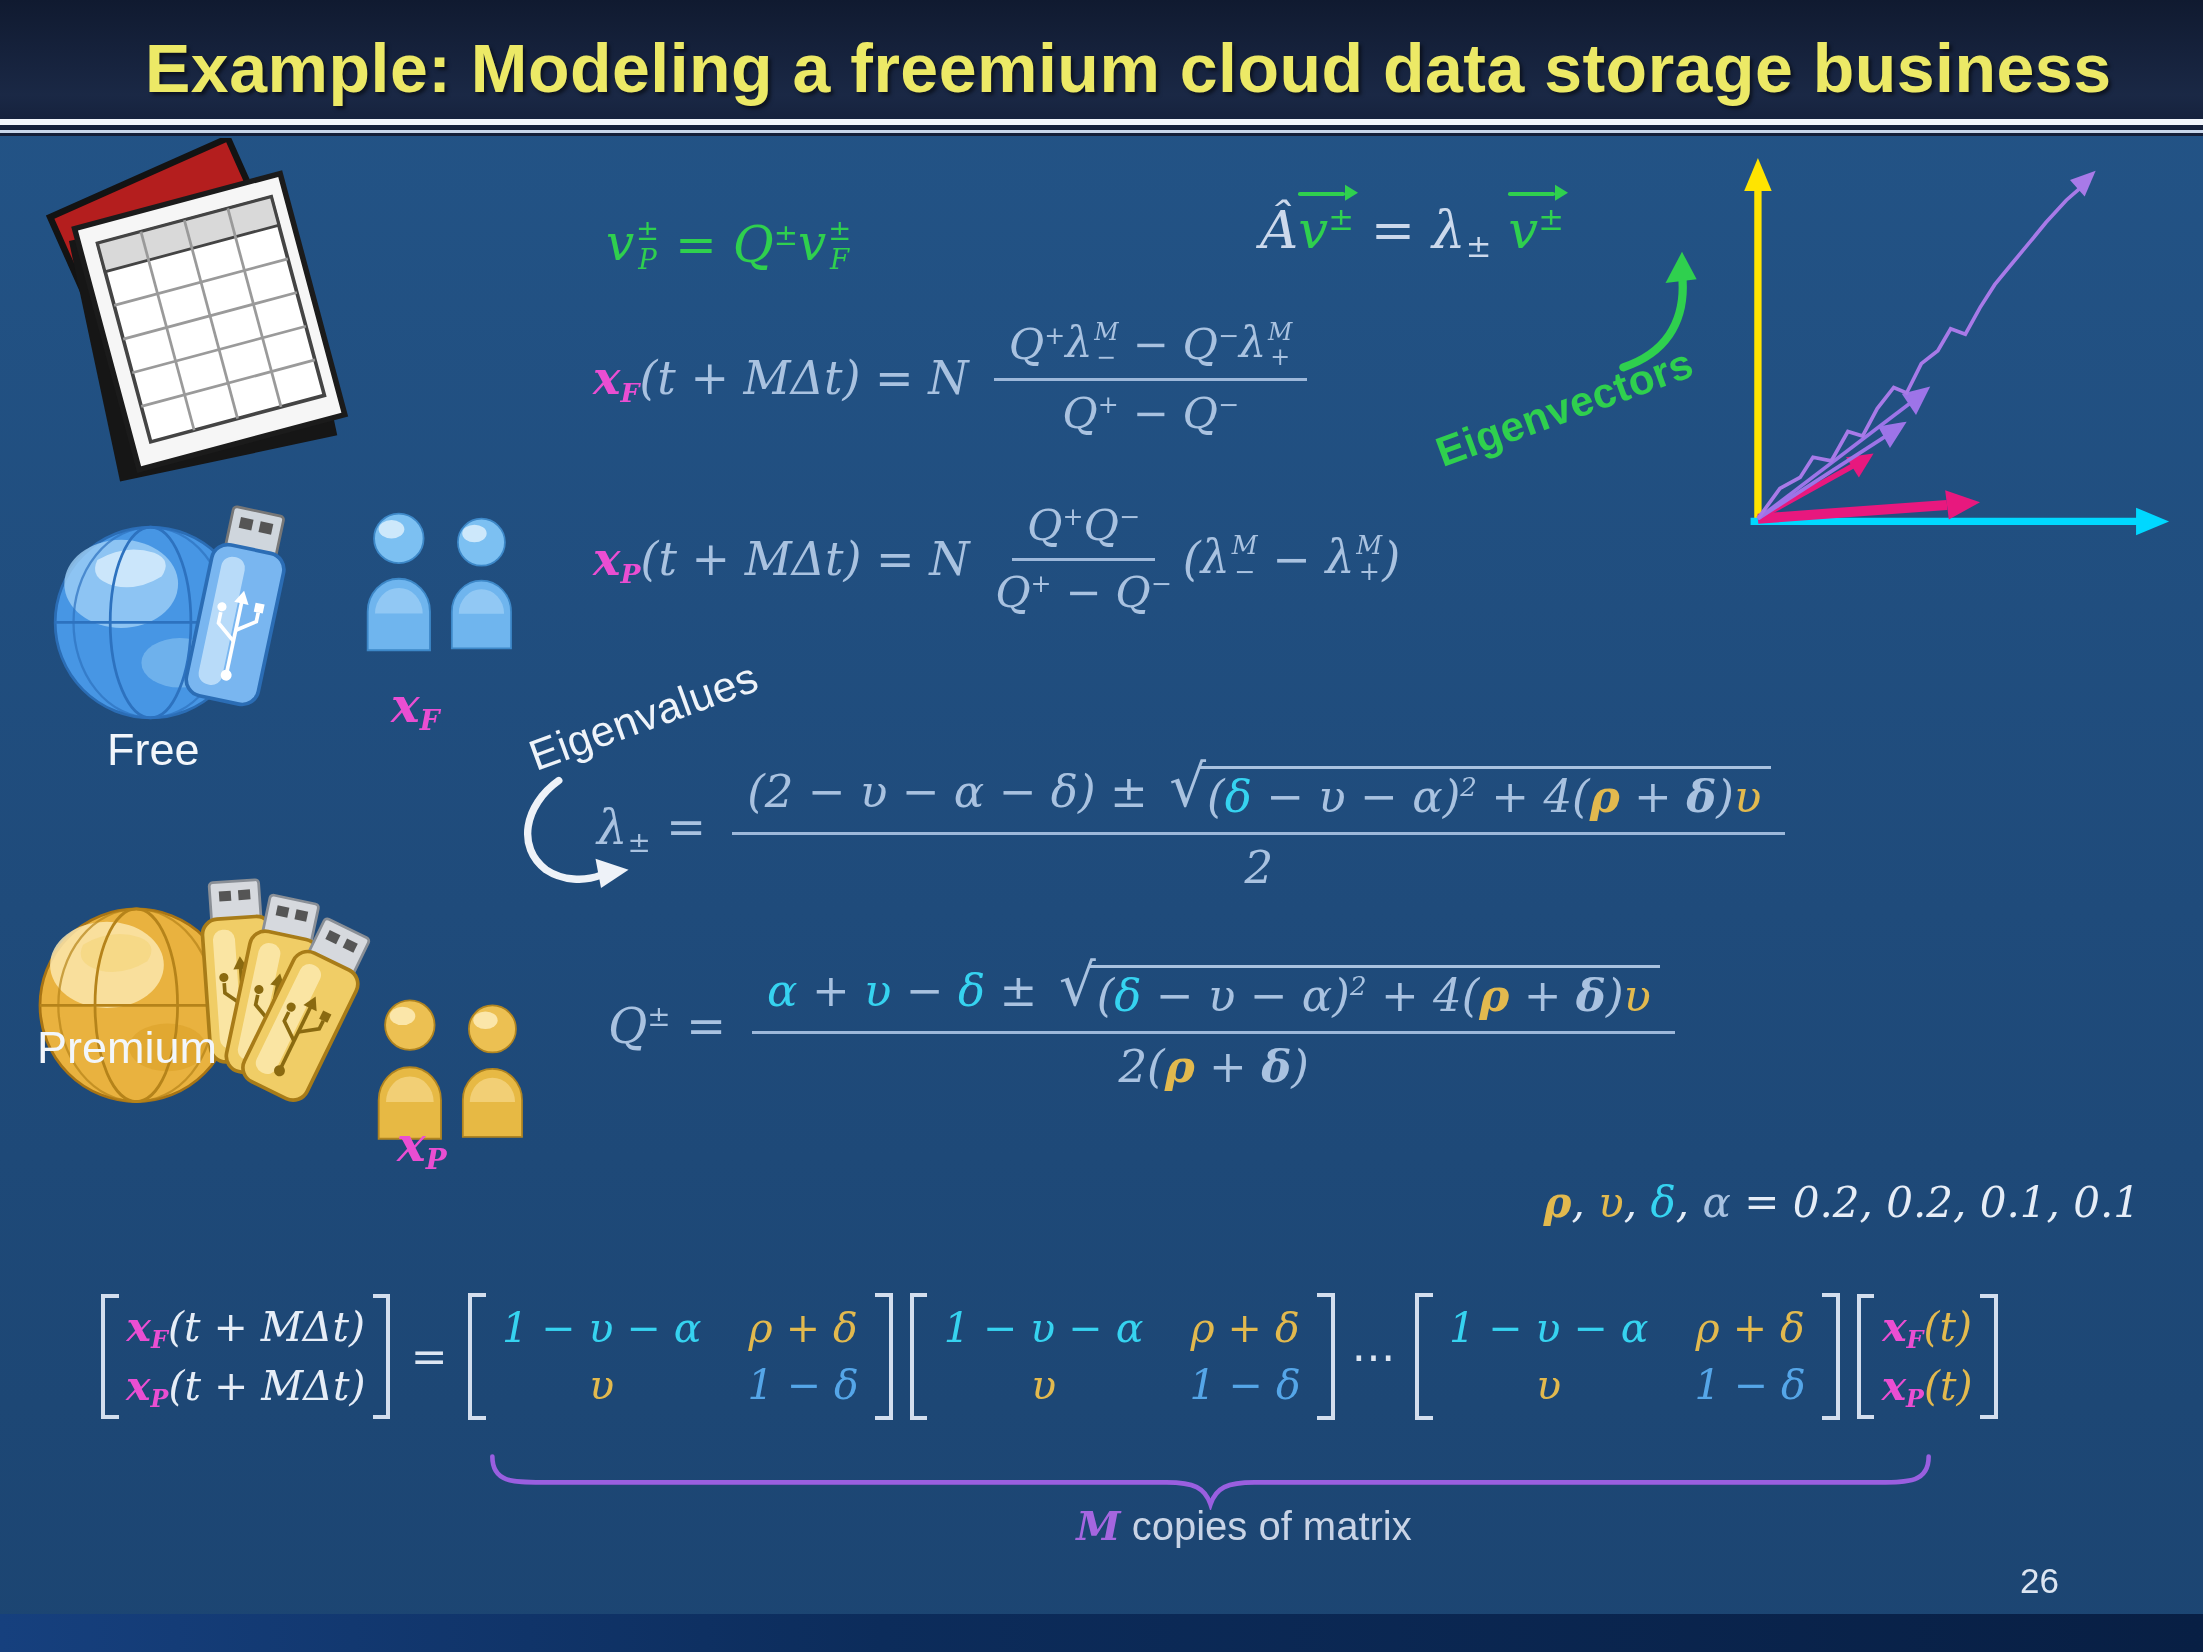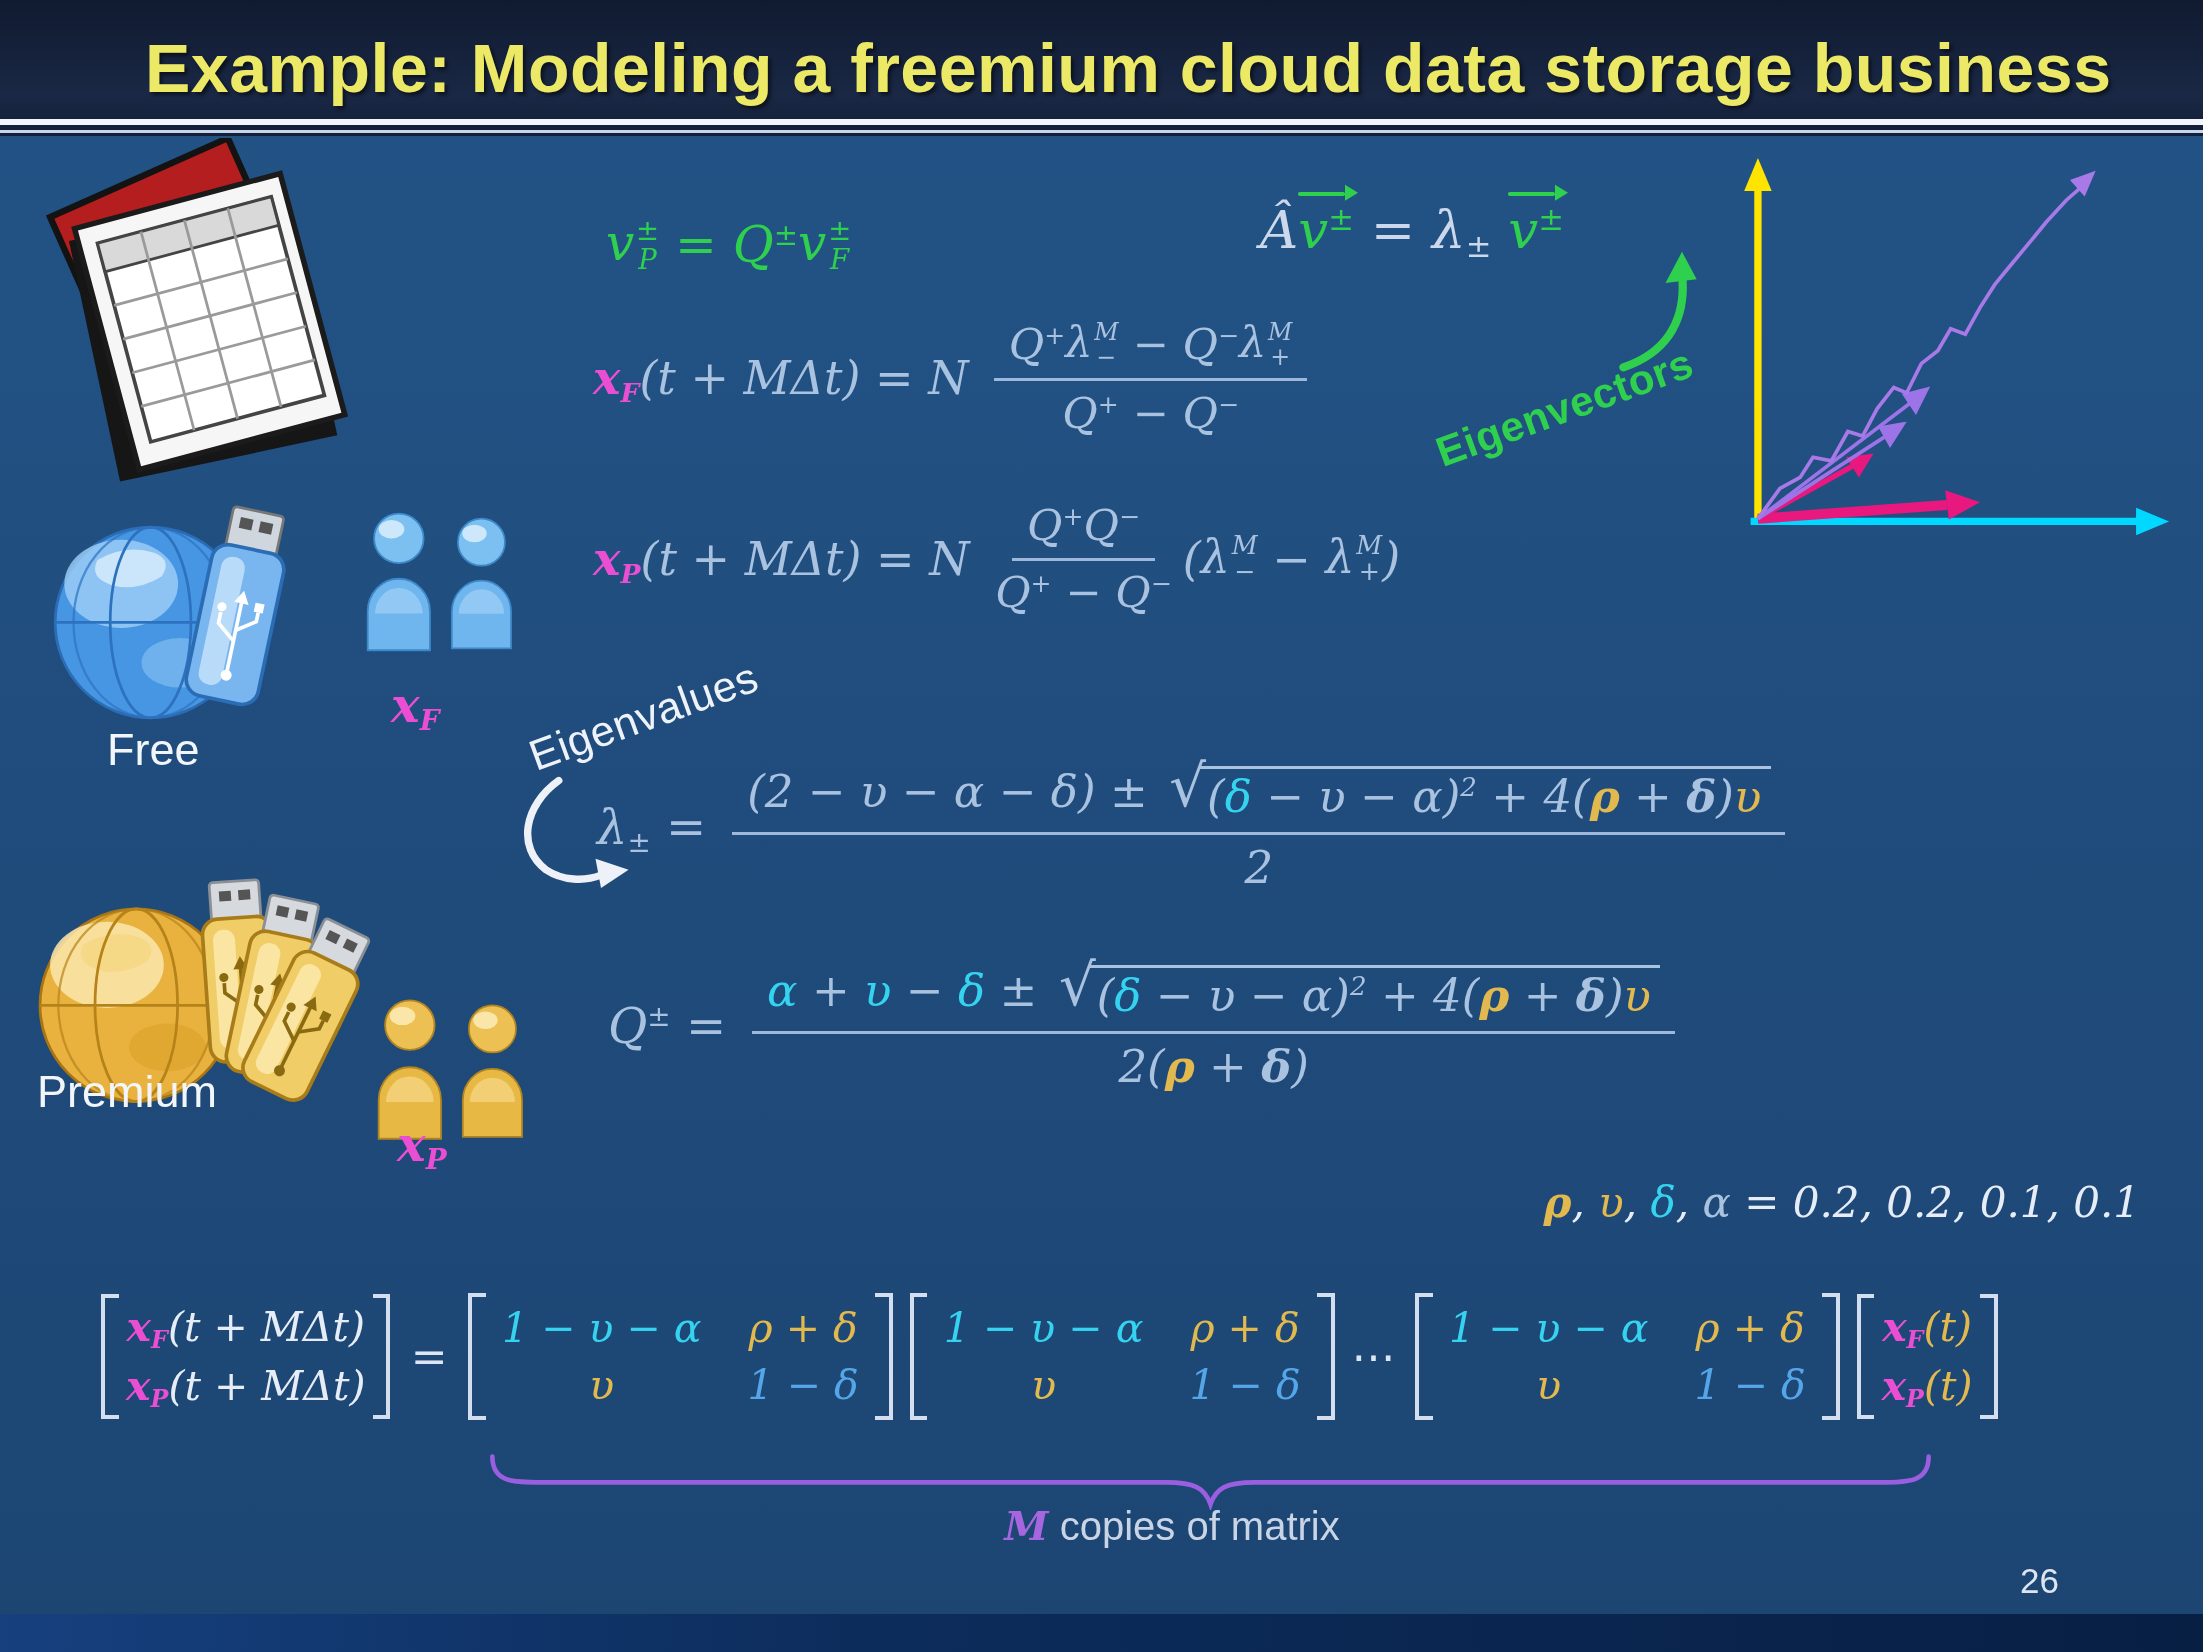--- a/index.html
+++ b/index.html
@@ -67,21 +67,21 @@
   .brk{width:13.8px;}
   .brk-l{border-left:4.6px solid #d3deee;border-top:4.6px solid #d3deee;border-bottom:4.6px solid #d3deee;}
   .brk-r{border-right:4.6px solid #d3deee;border-top:4.6px solid #d3deee;border-bottom:4.6px solid #d3deee;}
   .vcol{display:flex;flex-direction:column;justify-content:center;align-items:center;row-gap:11px;padding:9.2px 7.3px;}
   .vcol .row{display:flex;align-items:center;white-space:pre;}
   .mgrid{display:grid;grid-template-columns:auto auto;column-gap:46px;row-gap:9.2px;
     padding:11px 16.5px;justify-items:center;align-items:center;}
   .meq{font-size:44px;margin:0 3.7px;}
   .mdots{font-size:44px;font-style:normal;letter-spacing:2.8px;}
 
-  .brace-label{position:absolute;left:1172px;top:1502px;transform:translateX(-50%);
+  .brace-label{position:absolute;left:1244px;top:1502px;transform:translateX(-50%);
     font-size:40px;color:#c9d4e6;white-space:pre;font-family:"Liberation Sans",sans-serif;}
   .brace-label .c-purple{font-family:"DejaVu Serif",serif;font-style:italic;font-weight:bold;}
 
   .page-num{position:absolute;right:145px;top:1561px;font-size:35px;color:#dce5f1;}
   .bottom-bar{position:absolute;left:0;bottom:0;width:100%;height:39px;
     background:linear-gradient(90deg,#16407e 0%,#0c2c5b 40%,#081f44 100%);}
   .params{right:64px;top:1179px;font-size:42px;}
 </style>
 </head>
 <body>
@@ -257,21 +257,21 @@
       <path d="M12,120 a26,28 0 0 1 52,0" fill="#f6d98a" opacity="0.7"></path>
     </g>
     <g transform="translate(92,6) scale(0.95)">
       <circle cx="38" cy="36" r="27" fill="#ecc052" stroke="#b08420" stroke-width="2"></circle>
       <ellipse cx="30" cy="26" rx="14" ry="10" fill="#fdeab2" opacity="0.9"></ellipse>
       <path d="M4,160 v-42 a34,36 0 0 1 68,0 v42 z" fill="#e7b944" stroke="#b08420" stroke-width="2"></path>
       <path d="M12,120 a26,28 0 0 1 52,0" fill="#f6d98a" opacity="0.7"></path>
     </g>
   </svg>
 
-  <div class="side-label" style="left:37px;top:1066px;">Premium</div>
+  <div class="side-label" style="left:37px;top:1022px;">Premium</div>
   <div class="eq" style="left:397px;top:1117px;font-size:48px;"><span class="tok c-magenta bold"><span class="tx">x</span><sub>P</sub></span></div>
 
   <div class="matrix-row">
     <div class="bgroup">
       <span class="brk brk-l"></span>
       <div class="vcol">
         <div class="row"><span class="tok c-magenta bold"><span class="tx">x</span><sub>F</sub></span><span class="tok c-white"><span class="tx">(t + MΔt)</span></span></div>
         <div class="row"><span class="tok c-magenta bold"><span class="tx">x</span><sub>P</sub></span><span class="tok c-white"><span class="tx">(t + MΔt)</span></span></div>
       </div>
       <span class="brk brk-r"></span>

